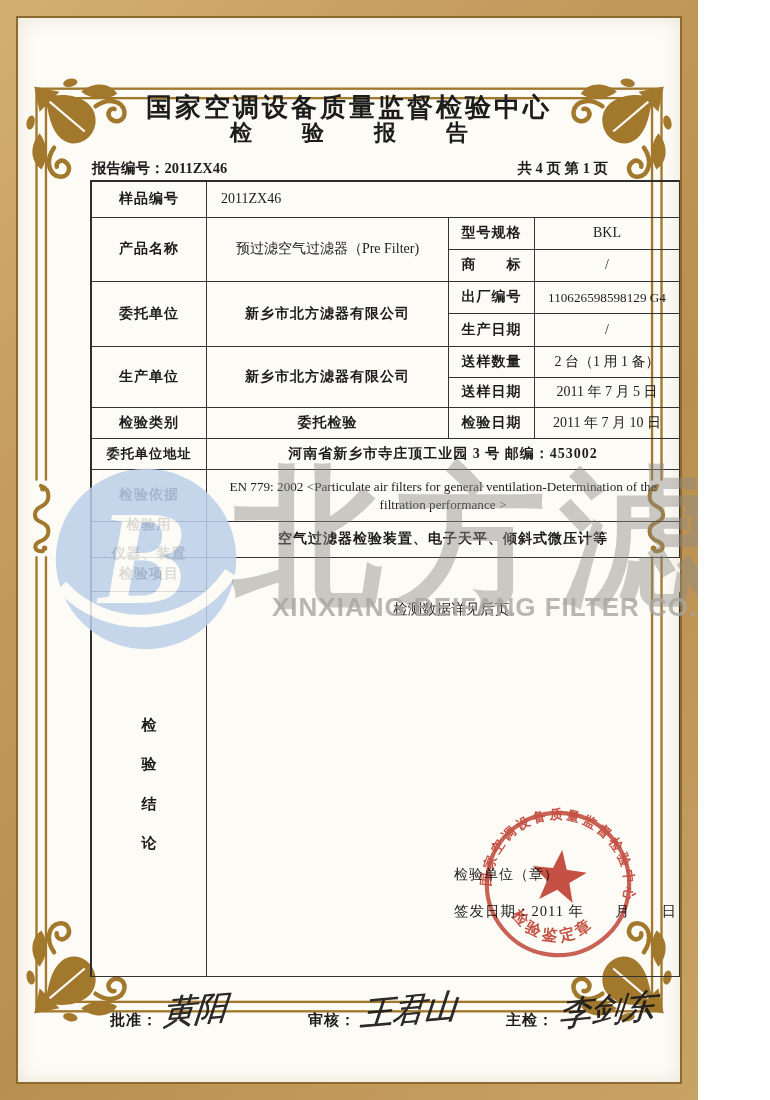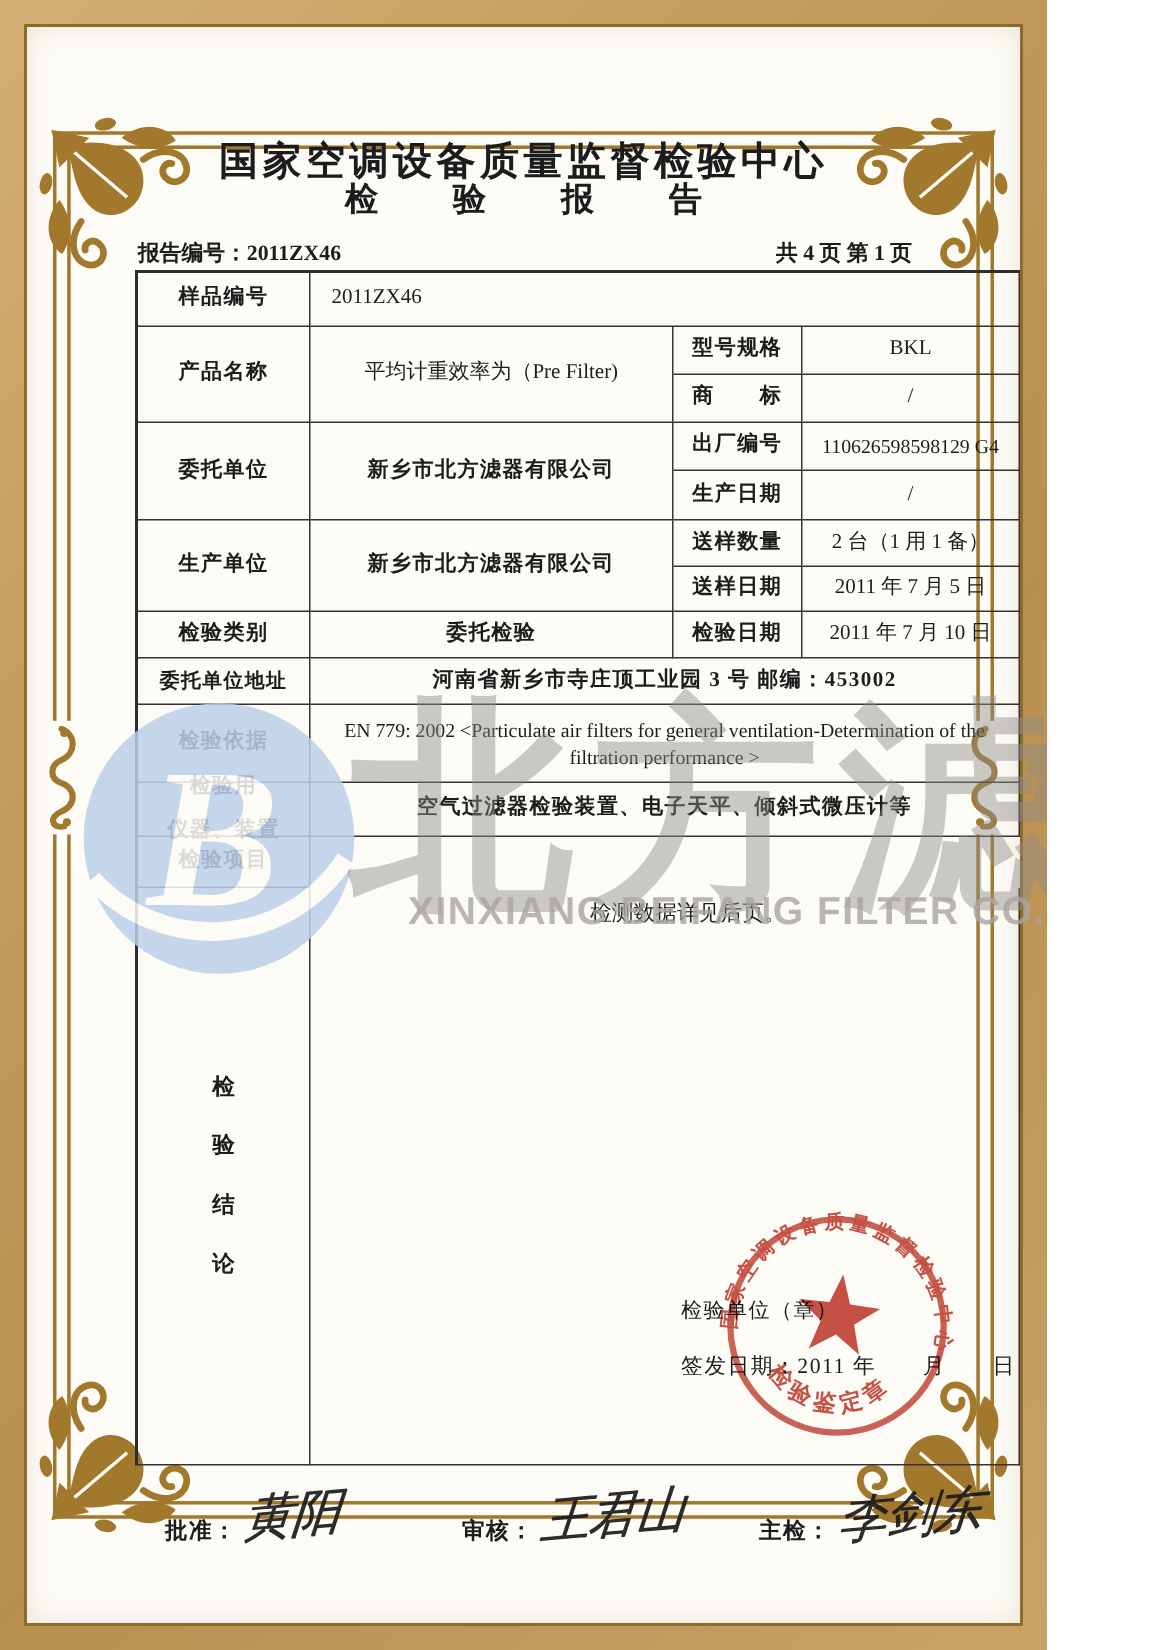--- a/index.html
+++ b/index.html
@@ -105,21 +105,21 @@
     <div class="meta-row">
       <span>报告编号：2011ZX46</span>
       <span>共 4 页 第 1 页</span>
     </div>
 
     <div class="rpt-table">
       <div class="c lbl" style="grid-area:1/1/2/2">样品编号</div>
       <div class="c" style="grid-area:1/2/2/5; justify-content:flex-start; padding-left:14px;">2011ZX46</div>
 
       <div class="c lbl" style="grid-area:2/1/4/2">产品名称</div>
-      <div class="c" style="grid-area:2/2/4/3">平均计重效率为（Pre Filter)</div>
+      <div class="c" style="grid-area:2/2/4/3">预过滤空气过滤器（Pre Filter)</div>
       <div class="c lbl" style="grid-area:2/3/3/4">型号规格</div>
       <div class="c" style="grid-area:2/4/3/5">BKL</div>
       <div class="c lbl" style="grid-area:3/3/4/4">商　　标</div>
       <div class="c" style="grid-area:3/4/4/5">/</div>
 
       <div class="c lbl" style="grid-area:4/1/6/2">委托单位</div>
       <div class="c lbl" style="grid-area:4/2/6/3">新乡市北方滤器有限公司</div>
       <div class="c lbl" style="grid-area:4/3/5/4">出厂编号</div>
       <div class="c small" style="grid-area:4/4/5/5">110626598598129 G4</div>
       <div class="c lbl" style="grid-area:5/3/6/4">生产日期</div>

